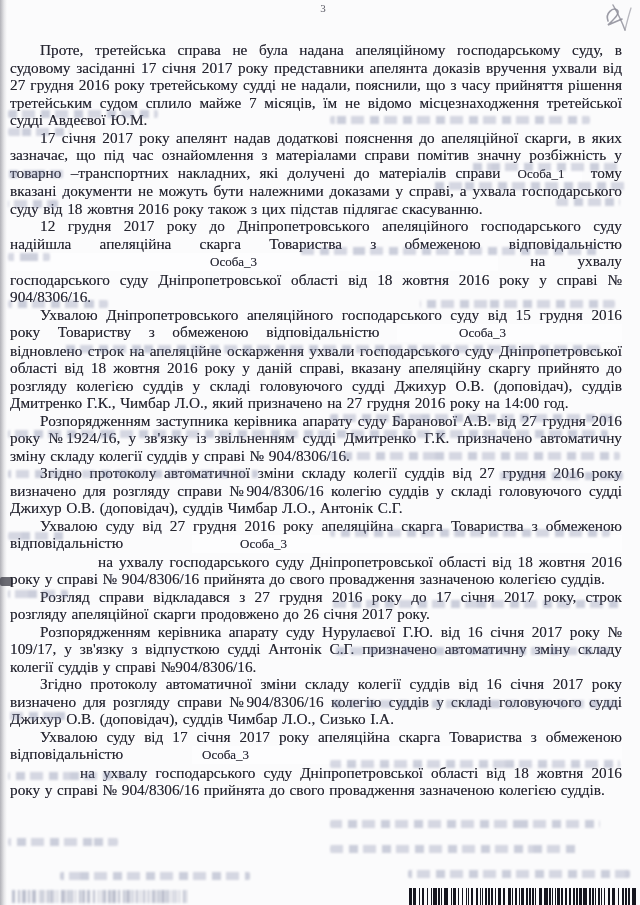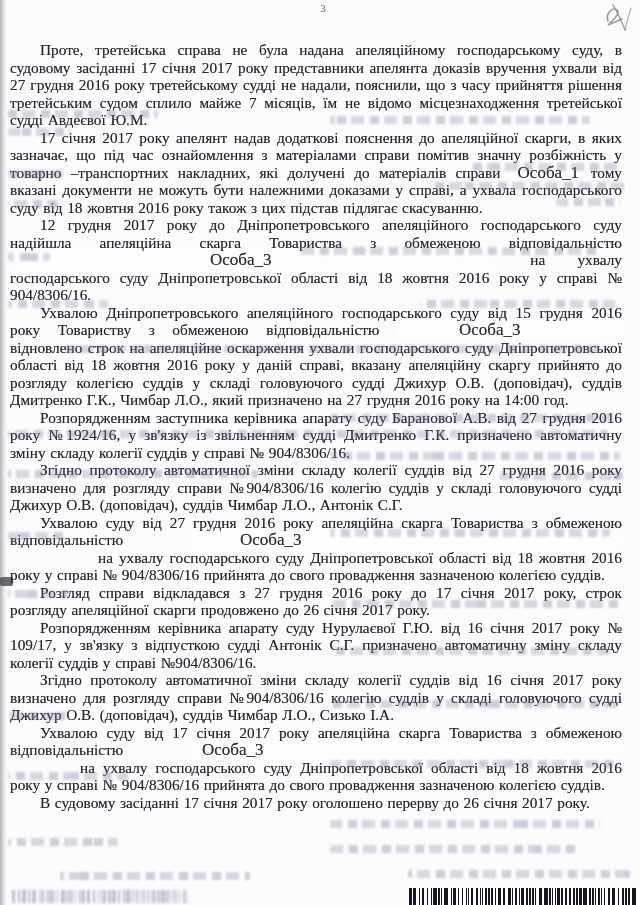--- a/index.html
+++ b/index.html
@@ -16,21 +16,21 @@
   .doc{
     position:absolute;left:10px;top:41px;width:612px;
     font-size:15.3px;line-height:17.5px;
     text-align:justify;word-spacing:0.8px;
     text-shadow:0 0 0.4px rgba(40,40,70,.55);
   }
   .doc p{margin:0;text-indent:30px;padding:0;}
   .redact{
     display:inline-block;box-sizing:border-box;background:#fdfdfe;
     text-align:left;text-indent:0;white-space:nowrap;
-    font-size:17px;color:#2a2a34;
+    font-size:13px;color:#2a2a34;
   }
   .gap{display:inline-block;height:2px;}
   .edge-shadow{
     position:absolute;left:0;top:0;bottom:0;width:7px;
     background:linear-gradient(90deg,rgba(88,88,100,.45),rgba(88,88,100,.12) 60%,rgba(88,88,100,0));
     pointer-events:none;
   }
   .smudge{
     position:absolute;left:0;top:577px;width:13px;height:9px;
     background:#3c3c46;opacity:.75;filter:blur(.6px);border-radius:2px;
@@ -69,21 +69,20 @@
     <p><span>17 січня 2017 року апелянт надав додаткові пояснення до апеляційної скарги, в яких зазначає, що під час ознайомлення з матеріалами справи помітив значну розбіжність у товарно –транспортних накладних, які долучені до матеріалів справи </span><span class="redact" style="width: 72px; padding-left: 8px;">Особа_1</span><span> тому вказані документи не можуть бути належними доказами у справі, а ухвала господарського суду від 18 жовтня 2016 року також з цих підстав підлягає скасуванню.</span></p>
     <p><span>12 грудня 2017 року до Дніпропетровського апеляційного господарського суду надійшла апеляційна скарга Товариства з обмеженою відповідальністю </span><span class="redact" style="width: 488px; padding-left: 200px;">Особа_3</span><span> на ухвалу господарського суду Дніпропетровської області від 18 жовтня 2016 року у справі № 904/8306/16.</span></p>
     <p><span>Ухвалою Дніпропетровського апеляційного господарського суду від 15 грудня 2016 року Товариству з обмеженою відповідальністю </span><span class="redact" style="width: 225px; padding-left: 62px;">Особа_3</span><span> відновлено строк на апеляційне оскарження ухвали господарського суду Дніпропетровської області від 18 жовтня 2016 року у даній справі, вказану апеляційну скаргу прийнято до розгляду колегією суддів у складі головуючого судді Джихур О.В. (доповідач), суддів Дмитренко Г.К., Чимбар Л.О., який призначено на 27 грудня 2016 року на 14:00 год.</span></p>
     <p><span>Розпорядженням заступника керівника апарату суду Баранової А.В. від 27 грудня 2016 року №1924/16, у зв'язку із звільненням судді Дмитренко Г.К. призначено автоматичну зміну складу колегії суддів у справі № 904/8306/16.</span></p>
     <p><span>Згідно протоколу автоматичної зміни складу колегії суддів від 27 грудня 2016 року визначено для розгляду справи №904/8306/16 колегію суддів у складі головуючого судді Джихур О.В. (доповідач), суддів Чимбар Л.О., Антонік С.Г.</span></p>
     <p><span>Ухвалою суду від 27 грудня 2016 року апеляційна скарга Товариства з обмеженою відповідальністю </span><span class="redact" style="width: 430px; padding-left: 48px;">Особа_3</span><span class="gap" style="width: 88px;"></span><span>на ухвалу господарського суду Дніпропетровської області від 18 жовтня 2016 року у справі № 904/8306/16 прийнята до свого провадження зазначеною колегією суддів.</span></p>
     <p><span>Розгляд справи відкладався з 27 грудня 2016 року до 17 січня 2017 року, строк розгляду апеляційної скарги продовжено до 26 січня 2017 року.</span></p>
     <p><span>Розпорядженням керівника апарату суду Нурулаєвої Г.Ю. від 16 січня 2017 року № 109/17, у зв'язку з відпусткою судді Антонік С.Г. призначено автоматичну зміну складу колегії суддів у справі №904/8306/16.</span></p>
     <p><span>Згідно протоколу автоматичної зміни складу колегії суддів від 16 січня 2017 року визначено для розгляду справи №904/8306/16 колегію суддів у складі головуючого судді Джихур О.В. (доповідач), суддів Чимбар Л.О., Сизько І.А.</span></p>
     <p><span>Ухвалою суду від 17 січня 2017 року апеляційна скарга Товариства з обмеженою відповідальністю </span><span class="redact" style="width: 430px; padding-left: 10px;">Особа_3</span><span class="gap" style="width: 70px;"></span><span>на ухвалу господарського суду Дніпропетровської області від 18 жовтня 2016 року у справі № 904/8306/16 прийнята до свого провадження зазначеною колегією суддів.</span></p>
-    <p><span>В судовому засіданні 17 січня 2017 року оголошено перерву до 26 січня 2017 року.</span></p>
   </main>
 
 <div class="barcode" id="barcode-right"><svg width="228" height="17" viewBox="0 0 228 17">
       <rect x="0" y="0" width="3" height="17" fill="#16161f"></rect>
       <rect x="4" y="0" width="3" height="17" fill="#16161f"></rect>
       <rect x="10" y="0" width="1" height="17" fill="#16161f"></rect>
       <rect x="13" y="0" width="2" height="17" fill="#16161f"></rect>
       <rect x="18" y="0" width="1" height="17" fill="#16161f"></rect>
       <rect x="22" y="0" width="1" height="17" fill="#16161f"></rect>
       <rect x="24" y="0" width="4" height="17" fill="#16161f"></rect>

